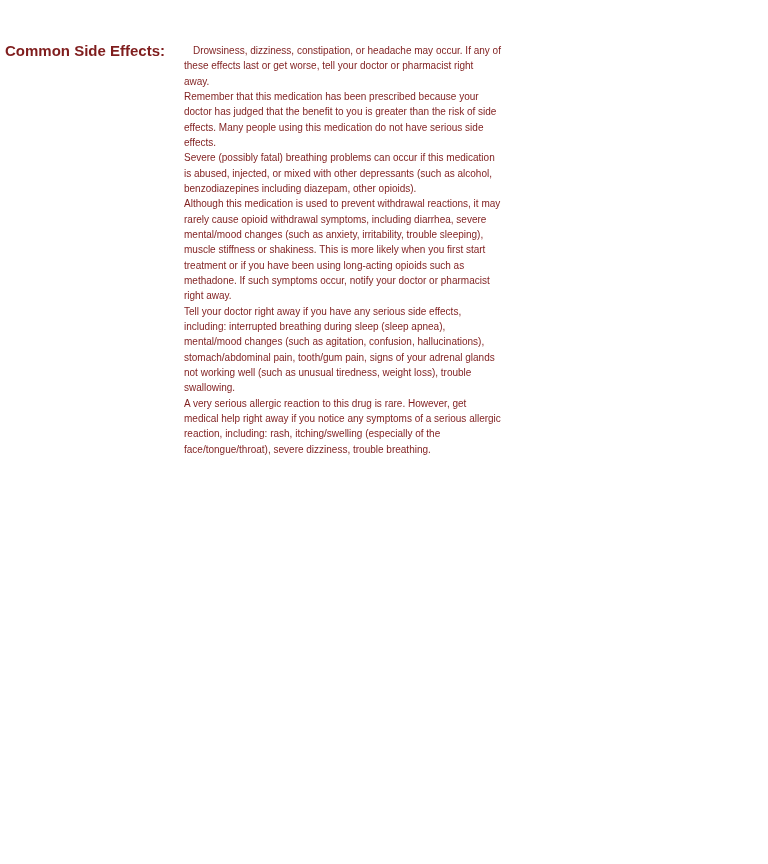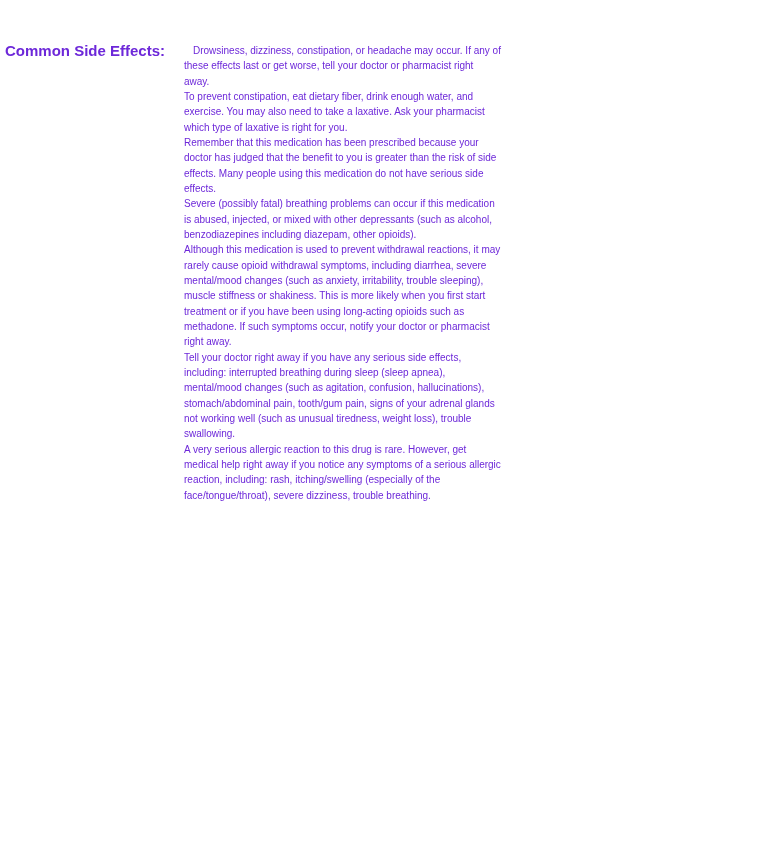--- a/index.html
+++ b/index.html
@@ -5,21 +5,21 @@
   html, body {
     margin: 0;
     padding: 0;
     background: #ffffff;
   }
   .page {
     position: relative;
     width: 768px;
     height: 864px;
     background: #ffffff;
-    color: #6d28d9;
+    color: #7f1d1d;
     font-family: "Liberation Sans", sans-serif;
     overflow: hidden;
   }
   .section-label {
     position: absolute;
     left: 5px;
     top: 43px;
     font-size: 15px;
     line-height: 15.33px;
     font-weight: bold;
@@ -47,23 +47,20 @@
 <body>
 
 <div class="page">
 
   <div class="section-label">Common Side Effects:</div>
 
   <div class="content">
     <p class="indent">Drowsiness, dizziness, constipation, or headache may occur. If any of
 these effects last or get worse, tell your doctor or pharmacist right
 away.</p>
-    <p>To prevent constipation, eat dietary fiber, drink enough water, and
-exercise. You may also need to take a laxative. Ask your pharmacist
-which type of laxative is right for you.</p>
     <p>Remember that this medication has been prescribed because your
 doctor has judged that the benefit to you is greater than the risk of side
 effects. Many people using this medication do not have serious side
 effects.</p>
     <p>Severe (possibly fatal) breathing problems can occur if this medication
 is abused, injected, or mixed with other depressants (such as alcohol,
 benzodiazepines including diazepam, other opioids).</p>
     <p>Although this medication is used to prevent withdrawal reactions, it may
 rarely cause opioid withdrawal symptoms, including diarrhea, severe
 mental/mood changes (such as anxiety, irritability, trouble sleeping),

